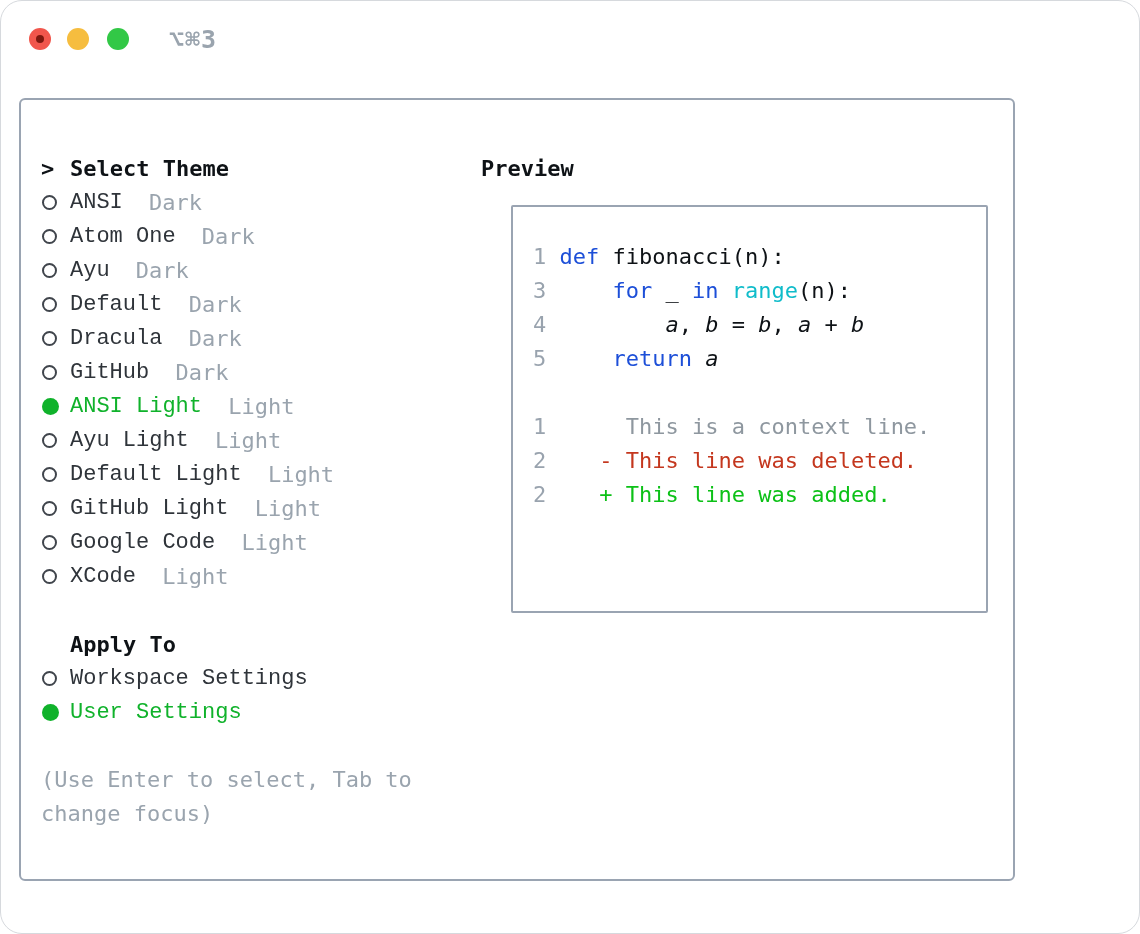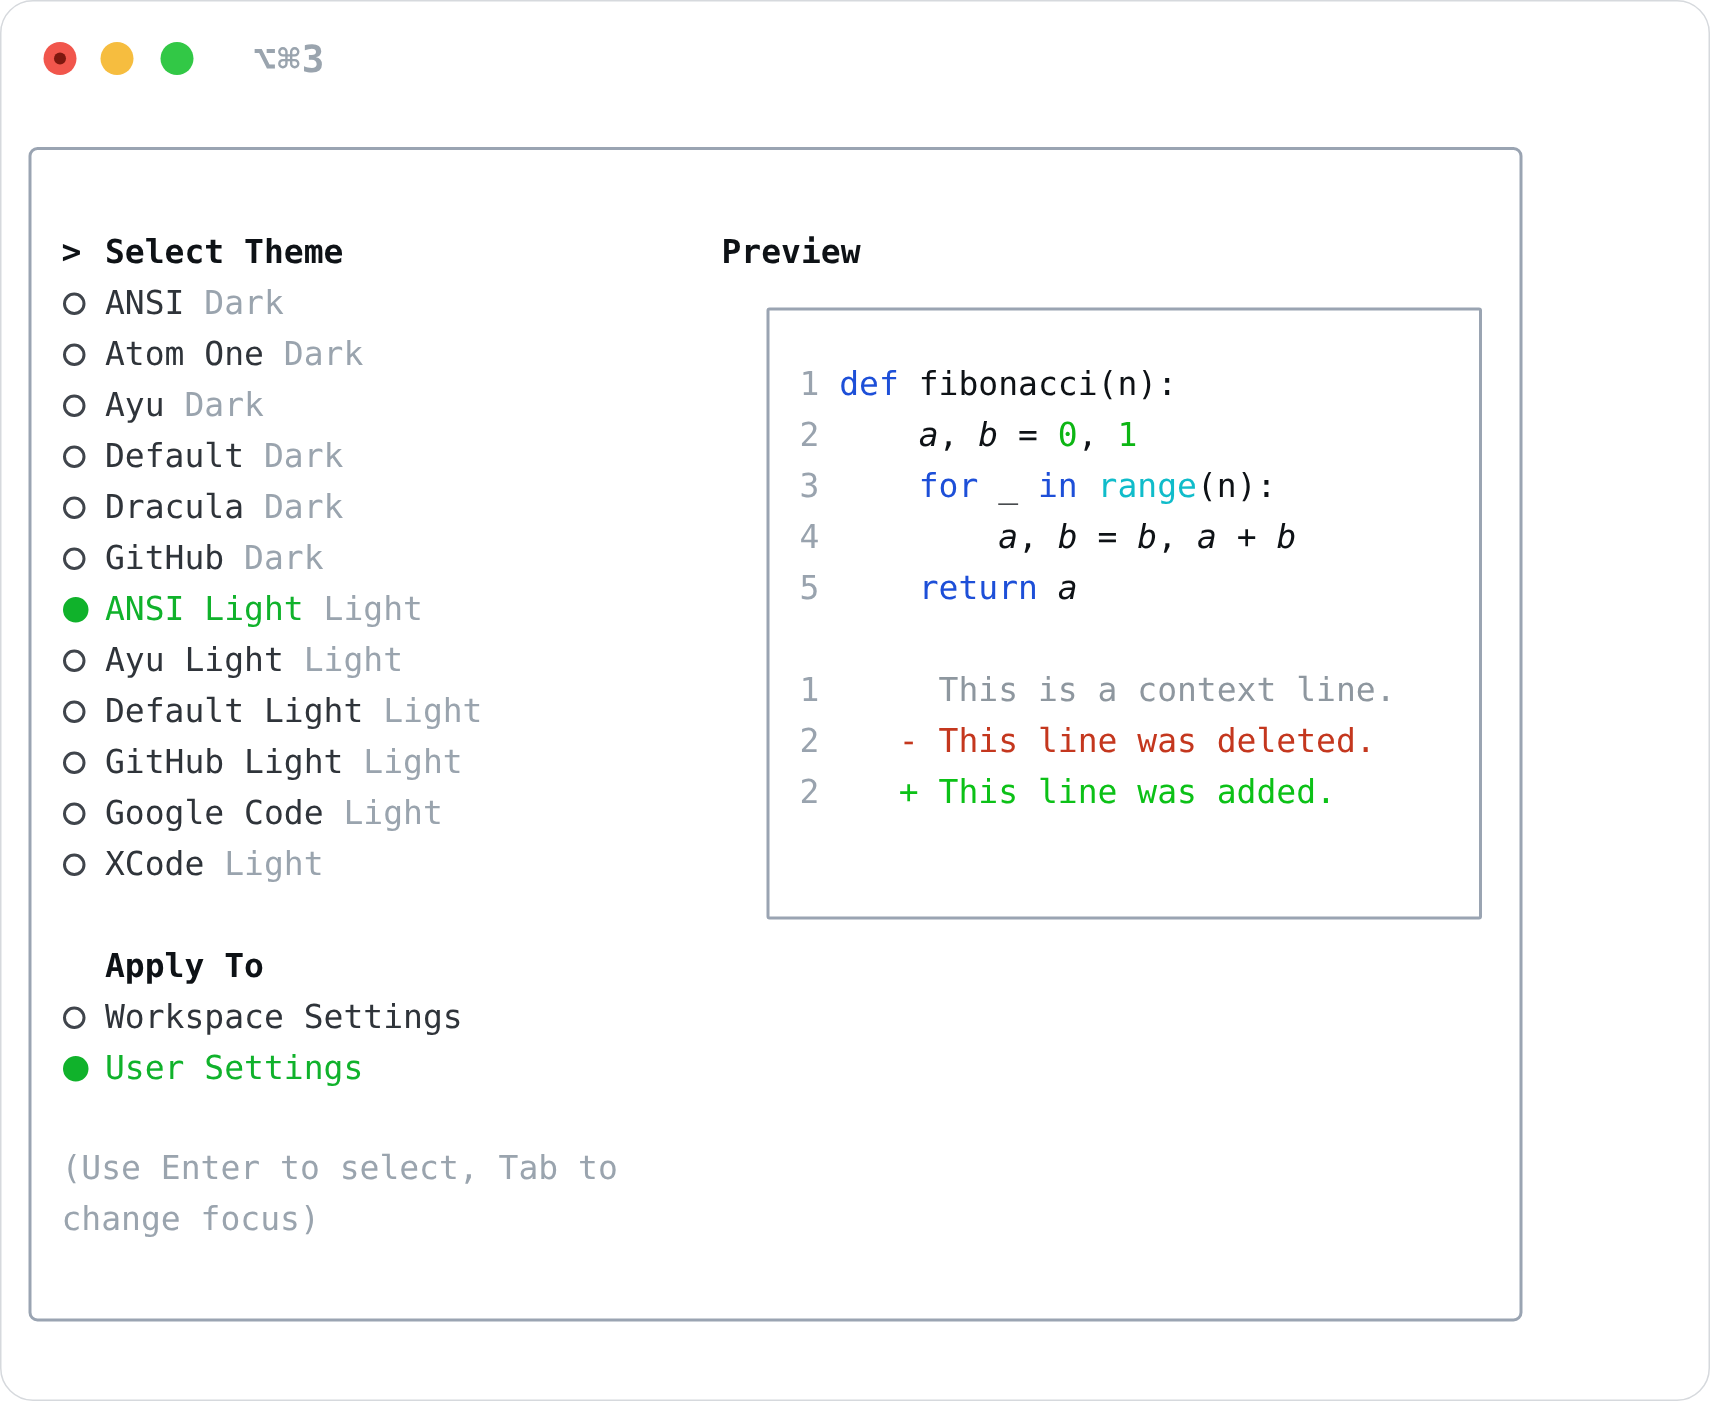--- a/index.html
+++ b/index.html
@@ -44,23 +44,23 @@
   .row { display: flex; align-items: center; height: 34px; font-size: 22px; white-space: pre; }
   .row.blank { height: 34px; }
   .marker { width: 29px; display: flex; align-items: center; flex: none; }
   .arrow { color: var(--ink); font-weight: bold; font-size: 22px; }
   .header-text { color: var(--ink); font-weight: bold; }
   .radio {
     width: 15px; height: 15px; border-radius: 50%;
     border: 2px solid var(--radio-ring); margin-left: 1px;
   }
   .radio.filled { width: 17px; height: 17px; border: none; background: var(--ui_green); }
-  .item-name { color: var(--label); }
+  .item-name { color: var(--label); font-family: Liberation Mono, monospace; }
   .item-name.selected { color: var(--ui_green); }
-  .item-variant { color: var(--muted); }
+  .item-variant { color: var(--muted); margin-left: 13px; }
   .hint {
     margin-top: 0; width: 402px;
     font-size: 22px; line-height: 34px; color: var(--muted);
     white-space: pre-wrap;
   }
   
   .preview-title {
     position: absolute; left: 460px; top: 51px; height: 34px;
     display: flex; align-items: center;
     font-size: 22px; font-weight: bold; color: var(--ink);
@@ -135,21 +135,20 @@
       <div class="row blank"></div>
 
       <div class="hint">(Use Enter to select, Tab to change focus)</div>
     </div>
 
     <div class="preview-title">Preview</div>
 
     <div class="preview-box">
       <div class="code-block" id="code-block">
           <div class="code-line"><span class="ln">1 </span><span class="tk-keyword">def</span><span class="tk-plain"> fibonacci(n):</span></div>
-          <div class="code-line"><span class="ln">2 </span><span class="tk-plain">    </span><span class="tk-variable">a</span><span class="tk-plain">, </span><span class="tk-variable">b</span><span class="tk-plain"> = </span><span class="tk-number">0</span><span class="tk-plain">, </span><span class="tk-number">1</span></div>
           <div class="code-line"><span class="ln">3 </span><span class="tk-plain">    </span><span class="tk-keyword">for</span><span class="tk-plain"> _ </span><span class="tk-keyword">in</span><span class="tk-plain"> </span><span class="tk-function">range</span><span class="tk-plain">(n):</span></div>
           <div class="code-line"><span class="ln">4 </span><span class="tk-plain">        </span><span class="tk-variable">a</span><span class="tk-plain">, </span><span class="tk-variable">b</span><span class="tk-plain"> = </span><span class="tk-variable">b</span><span class="tk-plain">, </span><span class="tk-variable">a</span><span class="tk-plain"> + </span><span class="tk-variable">b</span></div>
           <div class="code-line"><span class="ln">5 </span><span class="tk-plain">    </span><span class="tk-keyword">return</span><span class="tk-plain"> </span><span class="tk-variable">a</span></div>
           <div class="code-line"> </div>
           <div class="code-line"><span class="ln">1 </span><span class="diff-context">     This is a context line.</span></div>
           <div class="code-line"><span class="ln">2 </span><span class="diff-deleted">   - This line was deleted.</span></div>
           <div class="code-line"><span class="ln">2 </span><span class="diff-added">   + This line was added.</span></div>
         </div>
     </div>
 

